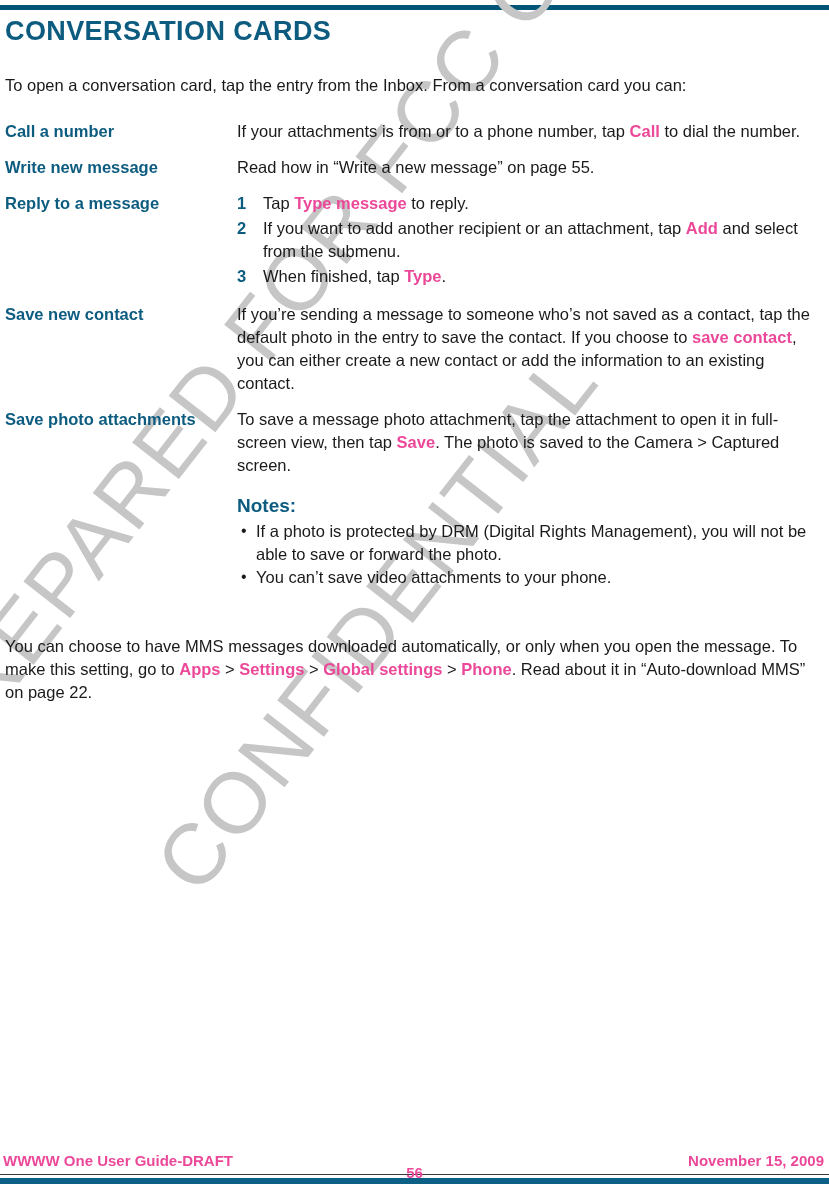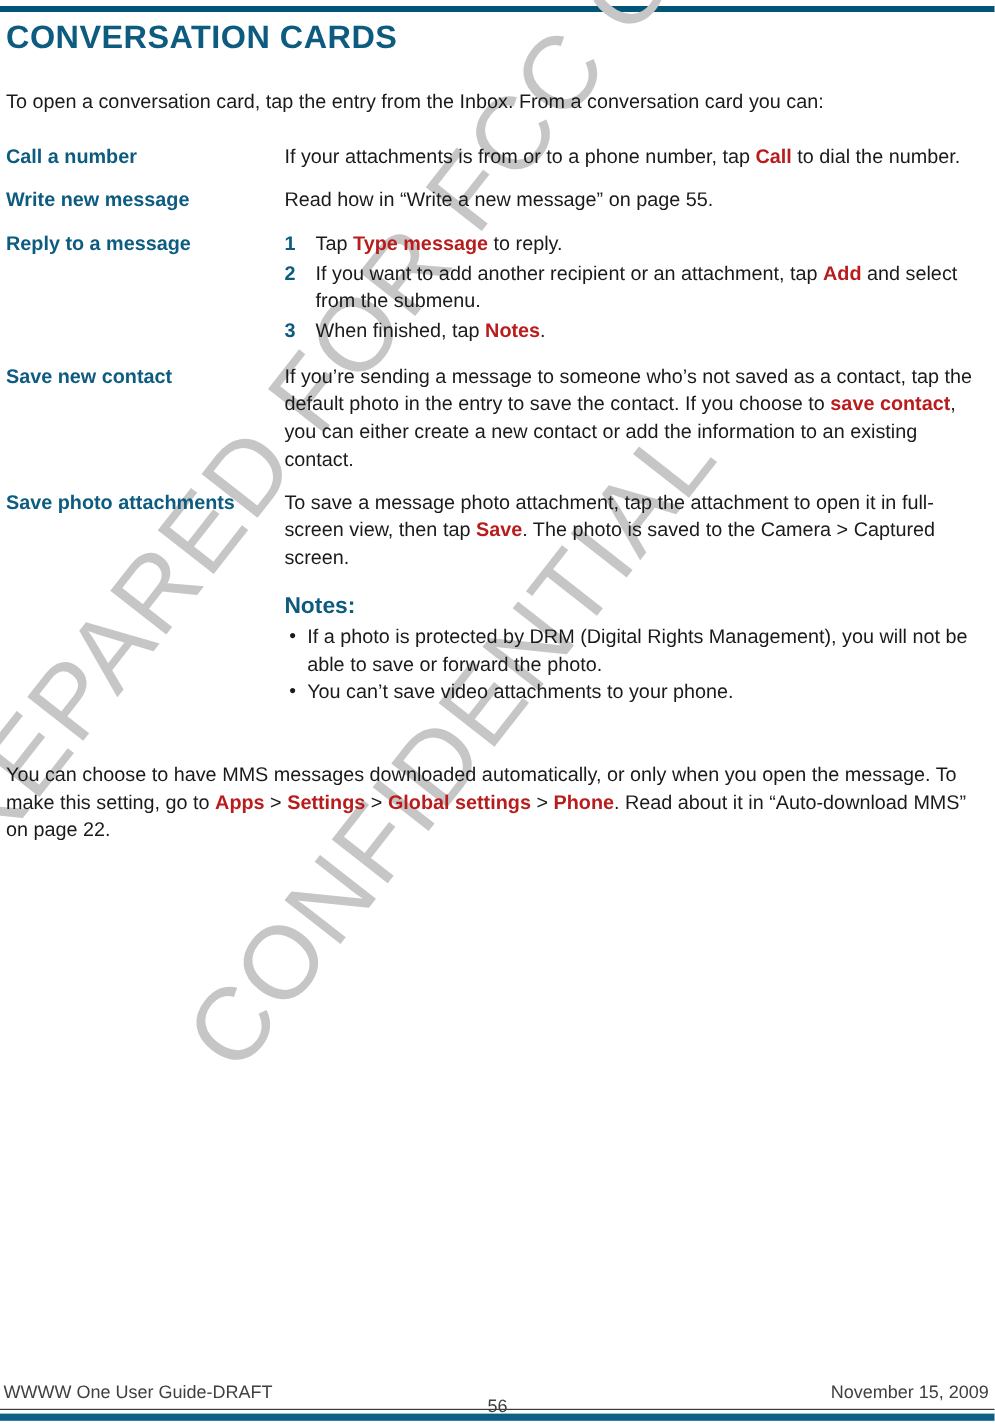--- a/index.html
+++ b/index.html
@@ -102,21 +102,21 @@
 
   p.body-text {
     font-size: 16.5px;
     line-height: 23px;
     margin: 0;
     color: #1a1a1a;
   }
   .intro { padding-top: 27px; }
 
   b.ui-term {
-    color: #b91c1c;
+    color: #ec4899;
     font-weight: bold;
   }
 
   
   table.deflist {
     border-collapse: collapse;
     width: 821px;
     margin-top: 23px;
     table-layout: fixed;
   }
@@ -192,22 +192,23 @@
   .mms-para { padding-top: 33px; }
 
   
   .footer {
     position: absolute;
     left: 0;
     top: 1152px;
     width: 829px;
     height: 22px;
     font-size: 15px;
-    color: #404040;
+    color: #ec4899;
     z-index: 10;
+    font-weight: bold;
   }
   .footer .f-left {
     position: absolute;
     left: 3px;
     top: 0;
   }
   .footer .f-center {
     position: absolute;
     left: 0;
     top: 12px;
@@ -255,21 +256,21 @@
               <p>Read how in “Write a new message” on page 55.</p>
             </td>
           </tr>
 
           <tr>
             <td class="term">Reply to a message</td>
             <td class="desc">
               <ol class="steps">
                 <li><span class="num">1</span><span>Tap </span><b class="ui-term">Type message</b><span> to reply.</span></li>
                 <li><span class="num">2</span><span>If you want to add another recipient or an attachment, tap </span><b class="ui-term">Add</b><span> and select from the submenu.</span></li>
-                <li><span class="num">3</span><span>When finished, tap </span><b class="ui-term">Notes</b><span>.</span></li>
+                <li><span class="num">3</span><span>When finished, tap </span><b class="ui-term">Type</b><span>.</span></li>
               </ol>
             </td>
           </tr>
 
           <tr>
             <td class="term">Save new contact</td>
             <td class="desc">
               <p><span>If you’re sending a message to someone who’s not saved as a contact, tap the default photo in the entry to save the contact. If you choose to </span><b class="ui-term">save contact</b><span>, you can either create a new contact or add the information to an existing contact.</span></p>
             </td>
           </tr>

